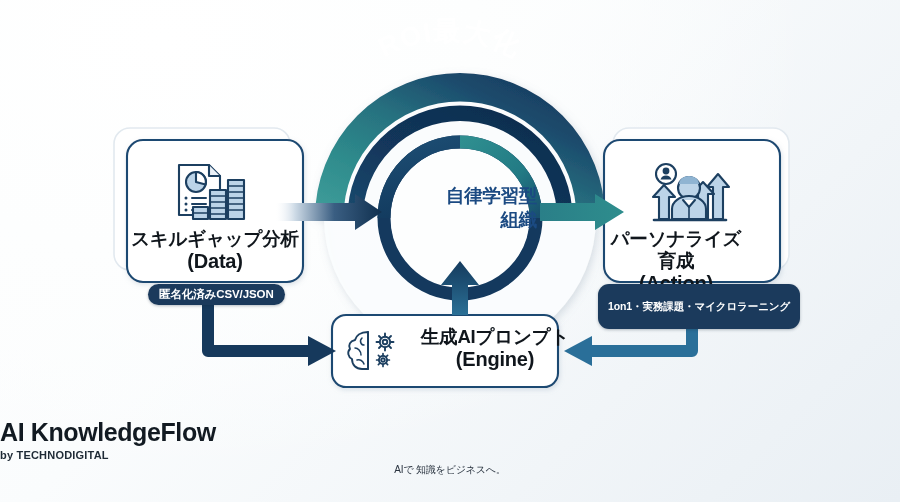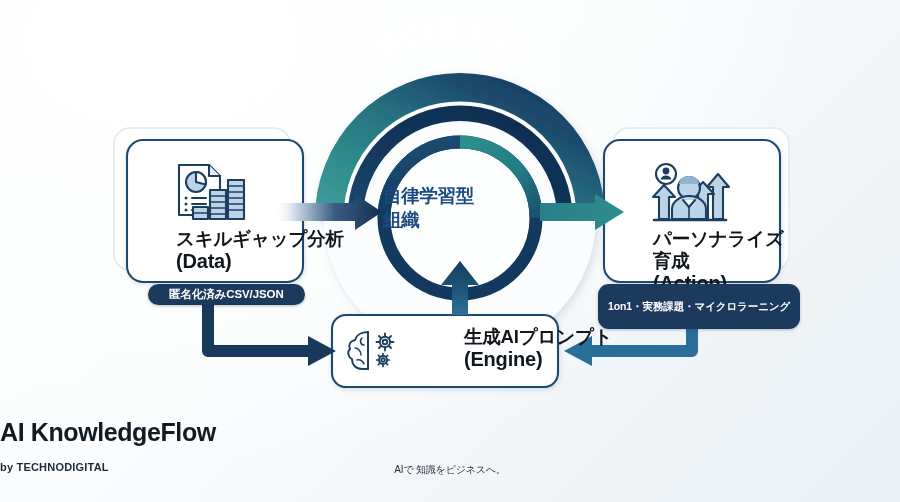--- a/index.html
+++ b/index.html
@@ -12,49 +12,49 @@
     position:relative;width:900px;height:502px;
     background:
       radial-gradient(ellipse 900px 600px at 18% 8%, #ffffff 0%, #fdfefe 35%, rgba(255,255,255,0) 72%),
       linear-gradient(135deg,#ffffff 0%,#fafcfd 38%,#f1f5f8 72%,#e9eff4 100%);
   }
   
   #diagram{position:absolute;left:0;top:0;width:900px;height:502px;}
 
   
   .node-title{
-    position:absolute;color:#10161c;
-    font-weight:bold;line-height:1.18;letter-spacing:-0.2px;padding-left:48px;
+    position:absolute;text-align:center;color:#10161c;
+    font-weight:bold;line-height:1.18;letter-spacing:-0.2px;
   }
   .node-title .ja{display:block;font-size:18.5px;}
   .node-title .en{display:block;font-size:20px;}
 
   .badge{
     position:absolute;display:flex;align-items:center;justify-content:center;
     background:#1b3a5c;color:#ffffff;border-radius:11px;
     font-weight:bold;white-space:nowrap;
     box-shadow:0 1px 3px rgba(20,40,60,.30);
     letter-spacing:-0.1px;
   }
 
   #hub-label{
     position:absolute;left:383px;top:184px;width:154px;
-    text-align:left;color:#1b4a82;font-weight:bold;font-size:18.5px;
+    text-align:right;color:#1b4a82;font-weight:bold;font-size:18.5px;
     line-height:1.28;letter-spacing:-0.3px;
   }
   #hub-label .l2{display:block;}
 
   #brand{
     position:absolute;left:0;right:0;top:418px;
   }
   #brand .main{
     font-size:25px;font-weight:bold;color:#121a22;letter-spacing:-0.4px;
   }
   #brand .sub{
-    font-size:11px;font-weight:bold;color:#1e2a36;letter-spacing:.2px;margin-top:14px;
+    font-size:11px;font-weight:bold;color:#1e2a36;letter-spacing:.2px;margin-top:2px;
   }
   #tagline{
     position:absolute;left:0;right:0;top:463px;text-align:center;
     font-size:10px;color:#2a3440;letter-spacing:-0.2px;
   }
 </style>
 </head>
 <body>
 
 <div id="stage">
@@ -245,21 +245,21 @@
   <div class="node-title" style="left:394px;top:326px;width:158px;margin-left:22px;">
     <span class="ja">生成AIプロンプト</span>
     <span class="en">(Engine)</span>
   </div>
 
   <div id="hub-label">
     <span>自律学習型</span>
     <span class="l2">組織</span>
   </div>
 
-  <div class="badge" style="left:148px;top:284px;height:21px;padding:0 21px;font-size:11.5px;">
+  <div class="badge" style="left:148px;top:284px;height:21px;padding:0 11px;font-size:11.5px;">
     <span>匿名化済みCSV/JSON</span>
   </div>
 
   <div class="badge" style="left:598px;top:284px;height:21px;padding:12px 10px;font-size:10.5px;">
     <span>1on1・実務課題・マイクロラーニング</span>
   </div>
 
 
   <div id="brand">
     <div class="main">AI KnowledgeFlow</div>

